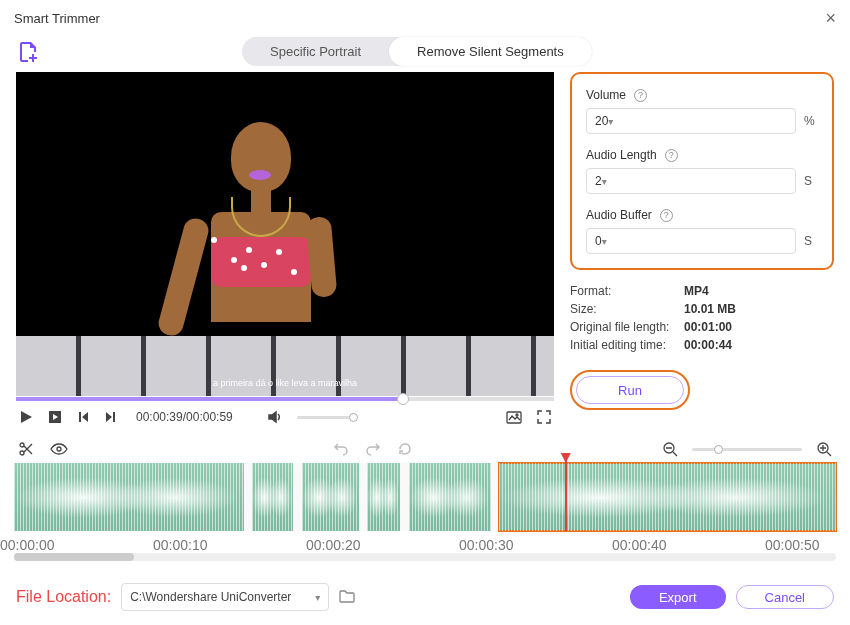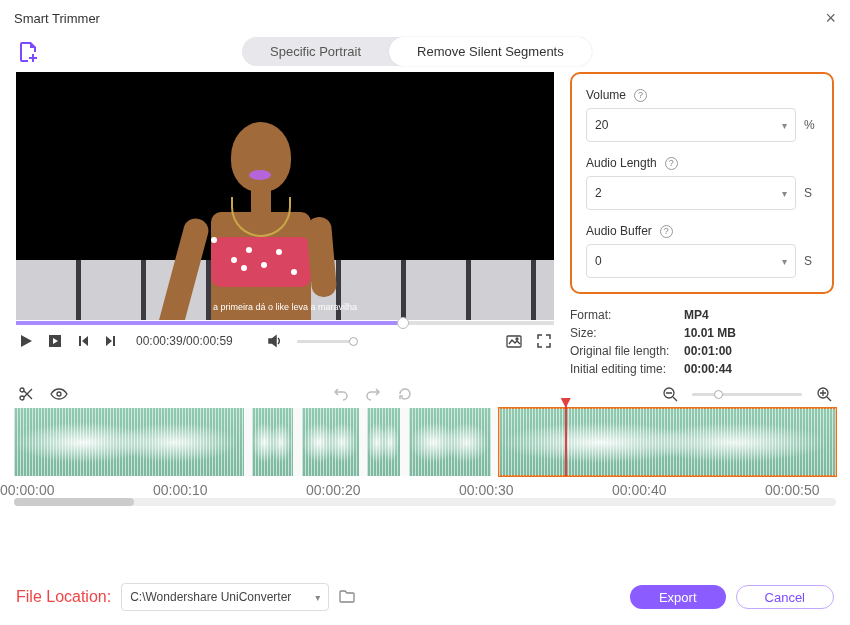--- a/index.html
+++ b/index.html
@@ -11,21 +11,21 @@
 .top-row { display: flex; align-items: center; padding: 0 16px 6px 16px; gap: 12px; }
 .doc-icon { width: 24px; height: 24px; color: #7b4cff; }
 
 .mode-tabs { display: flex; background: #e8e8ec; border-radius: 18px; margin-left: 190px; }
 .mode-tab { padding: 7px 28px; font-size: 13px; color: #555; border-radius: 18px; cursor: pointer; }
 .mode-tab.active { background: #fff; color: #333; box-shadow: 0 0 2px rgba(0,0,0,0.1); }
 
 .main-row { display: flex; padding: 0 16px; gap: 16px; }
 
 .video-col { width: 538px; }
-.video-preview { width: 538px; height: 248px; background: #000; position: relative; overflow: hidden; }
+.video-preview { width: 538px; height: 324px; background: #000; position: relative; overflow: hidden; }
 .subtitle { position: absolute; bottom: 8px; left: 0; right: 0; text-align: center; color: #fff; font-size: 9px; }
 .figure-body { position:absolute; left:145px; top:50px; width:200px; height:250px; }
 .figure-skin { position:absolute; background:#a06a3a; }
 .head { left:70px; top:0; width:60px; height:70px; border-radius:50% 50% 45% 45%; }
 .neck { left:90px; top:60px; width:20px; height:30px; }
 .torso { left:50px; top:90px; width:100px; height:110px; border-radius:10px 10px 0 0; }
 .bikini { position:absolute; left:50px; top:115px; width:100px; height:50px; background:#d94560; border-radius:10px; }
 .bikini::before, .bikini::after { content:''; position:absolute; width:6px; height:6px; background:#fff; border-radius:50%; }
 .bikini::before { left:20px; top:20px; box-shadow: 15px -10px 0 #fff, 30px 5px 0 #fff, 45px -8px 0 #fff, 60px 12px 0 #fff, 10px 8px 0 #fff; }
 .hair { position:absolute; left:55px; top:-5px; width:90px; height:80px; background:#1a1005; border-radius:50% 50% 40% 40%; z-index:-1; }
@@ -45,21 +45,21 @@
 .timecode { font-size: 12px; color: #444; margin-left: 4px; }
 .vol-bar { width: 60px; height: 3px; background: #ddd; position: relative; border-radius: 2px; }
 .vol-thumb { position: absolute; left: 52px; top: -3px; width: 9px; height: 9px; border-radius: 50%; background: #fff; border: 1px solid #aaa; }
 .spacer { flex: 1; }
 
 .right-col { flex: 1; }
 .settings-box { border: 2px solid #e8721b; border-radius: 10px; padding: 14px 14px 10px 14px; }
 .setting-label { font-size: 12px; color: #333; display: flex; align-items: center; gap: 8px; margin-bottom: 6px; }
 .help-ic { width: 13px; height: 13px; border: 1px solid #999; border-radius: 50%; font-size: 9px; color: #888; display: inline-flex; align-items: center; justify-content: center; }
 .setting-row { display: flex; align-items: center; gap: 8px; margin-bottom: 14px; }
-.select-box { flex: 1; height: 26px; border: 1px solid #ddd; border-radius: 4px; padding: 16px 8px; font-size: 12px; display: flex; align-items: center; justify-content: space-between; color: #333; background:#fff; }
+.select-box { flex: 1; height: 26px; border: 1px solid #ddd; border-radius: 4px; padding: 0 8px; font-size: 12px; display: flex; align-items: center; color: #333; background:#fff; }
 .unit { font-size: 12px; color: #555; width: 14px; }
 .chev { color: #888; font-size: 10px; }
 
 .meta-list { margin-top: 12px; font-size: 12px; color: #333; }
 .meta-row { display: flex; gap: 4px; padding: 2px 0; }
 .meta-label { width: 110px; color: #444; }
 .meta-val { font-weight: 600; }
 
 .run-wrap { margin-top: 16px; border: 2px solid #e8721b; border-radius: 22px; padding: 4px; width: 120px; }
 .run-btn { width: 100%; height: 28px; border: 1px solid #c4a8ff; border-radius: 16px; background: #fff; color: #7b4cff; font-size: 13px; cursor: pointer; }
@@ -230,20 +230,23 @@
       <div class="meta-row">
           <span class="meta-label">Original file length:</span>
           <span class="meta-val">00:01:00</span>
         </div>
       <div class="meta-row">
           <span class="meta-label">Initial editing time:</span>
           <span class="meta-val">00:00:44</span>
         </div>
     </div>
 
+    <div class="run-wrap">
+      <button class="run-btn">Run</button>
+    </div>
   </div>
 </div>
 
 <div class="timeline-tools">
   <span class="ctrl-icon">
       <svg width="16" height="16" viewBox="0 0 16 16" fill="none" stroke="currentColor" stroke-width="1.3">
         <circle cx="4" cy="12" r="2"></circle>
         <circle cx="4" cy="4" r="2"></circle>
         <path d="M6 5l8 8M6 11l8-8"></path>
       </svg>

